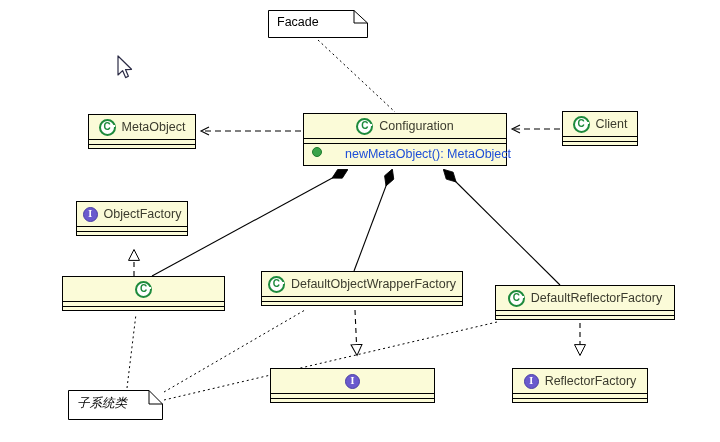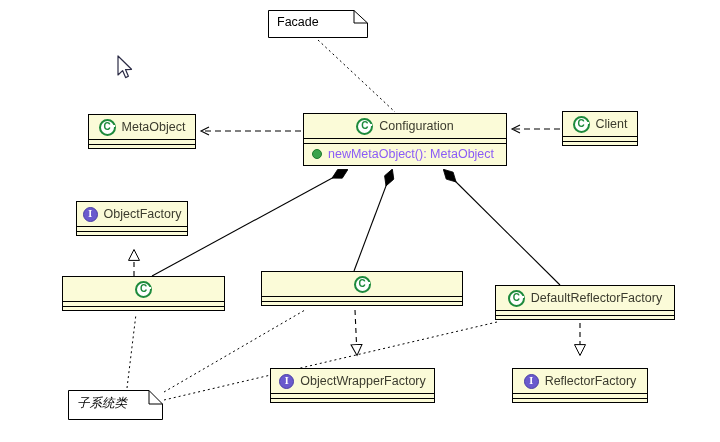--- a/index.html
+++ b/index.html
@@ -12,21 +12,21 @@
 
   
   .node{position:absolute;box-sizing:border-box;background:#fbfbd8;border:1px solid #000;}
   .node .title{
     display:flex;align-items:center;justify-content:center;gap:6px;
     height:24px;padding:0 9px;font-size:12.5px;color:#3b3b2e;white-space:nowrap;
   }
   .node .compartment{height:4px;background:#fbfbd8;border-top:1px solid #000;}
   .node .compartment.thin{height:3px;}
   .node .members{padding:3px 8px 4px 8px;border-top:1px solid #000;}
-  .member{display:flex;align-items:center;gap:6px;font-size:12.5px;color:#8b5cf6;white-space:nowrap;}
+  .member{display:flex;align-items:flex-start;gap:23px;font-size:12.5px;color:#1d4ed8;white-space:nowrap;}
 
   
   .badge{
     width:13px;height:13px;border-radius:50%;flex:0 0 13px;position:relative;
     display:flex;align-items:center;justify-content:center;
     font-size:10px;font-weight:bold;line-height:1;
   }
   .badge.cls{background:#ffffff;border:2px solid #1d8a3c;color:#1d8a3c;}
   .badge.cls::after{content:"";position:absolute;right:-1px;top:4px;width:5px;height:2px;background:#ffffff;}
   .badge.iface{background:#6a5acd;border:1px solid #4a3fa5;color:#ffffff;font-family:"Liberation Serif",serif;}
@@ -144,38 +144,38 @@
     <div class="title">
       <span class="badge cls">C</span>
     </div>
     <div class="compartment"></div>
     <div class="compartment thin"></div>
   </div>
 
   <div class="node" style="left:261px;top:271px;width:202px;">
     <div class="title">
       <span class="badge cls">C</span>
+      <span>DefaultObjectWrapperFactory</span>
     </div>
     <div class="compartment"></div>
     <div class="compartment thin"></div>
   </div>
 
   <div class="node" style="left:495px;top:285px;width:180px;">
     <div class="title">
       <span class="badge cls">C</span>
       <span>DefaultReflectorFactory</span>
     </div>
     <div class="compartment"></div>
     <div class="compartment thin"></div>
   </div>
 
   <div class="node" style="left:270px;top:368px;width:165px;">
     <div class="title">
       <span class="badge iface">I</span>
-      <span>ObjectWrapperFactory</span>
     </div>
     <div class="compartment"></div>
     <div class="compartment thin"></div>
   </div>
 
   <div class="node" style="left:512px;top:368px;width:136px;">
     <div class="title">
       <span class="badge iface">I</span>
       <span>ReflectorFactory</span>
     </div>

